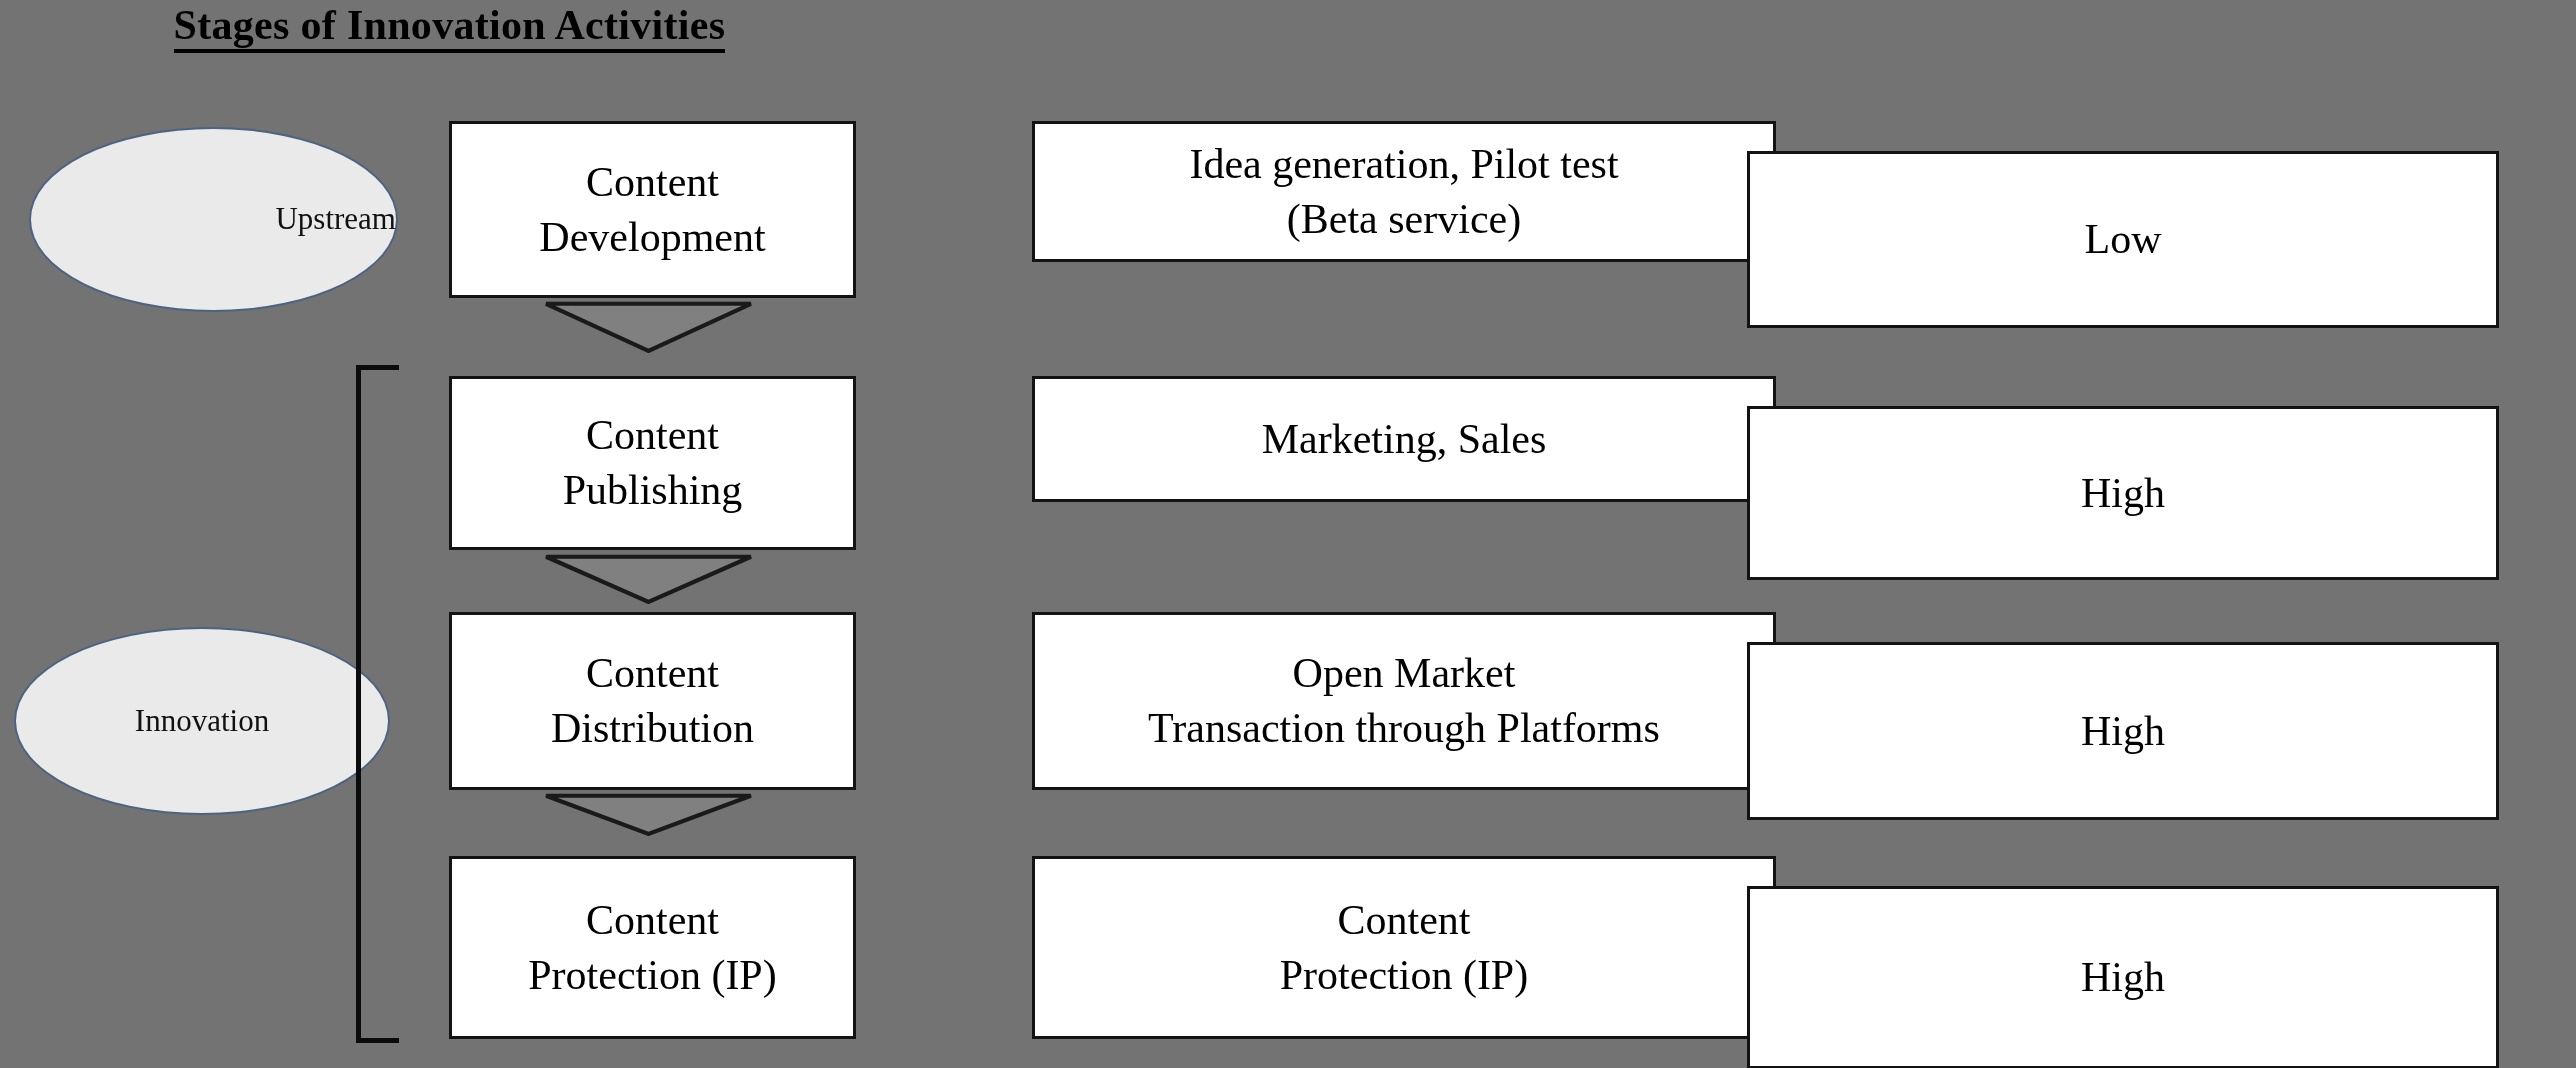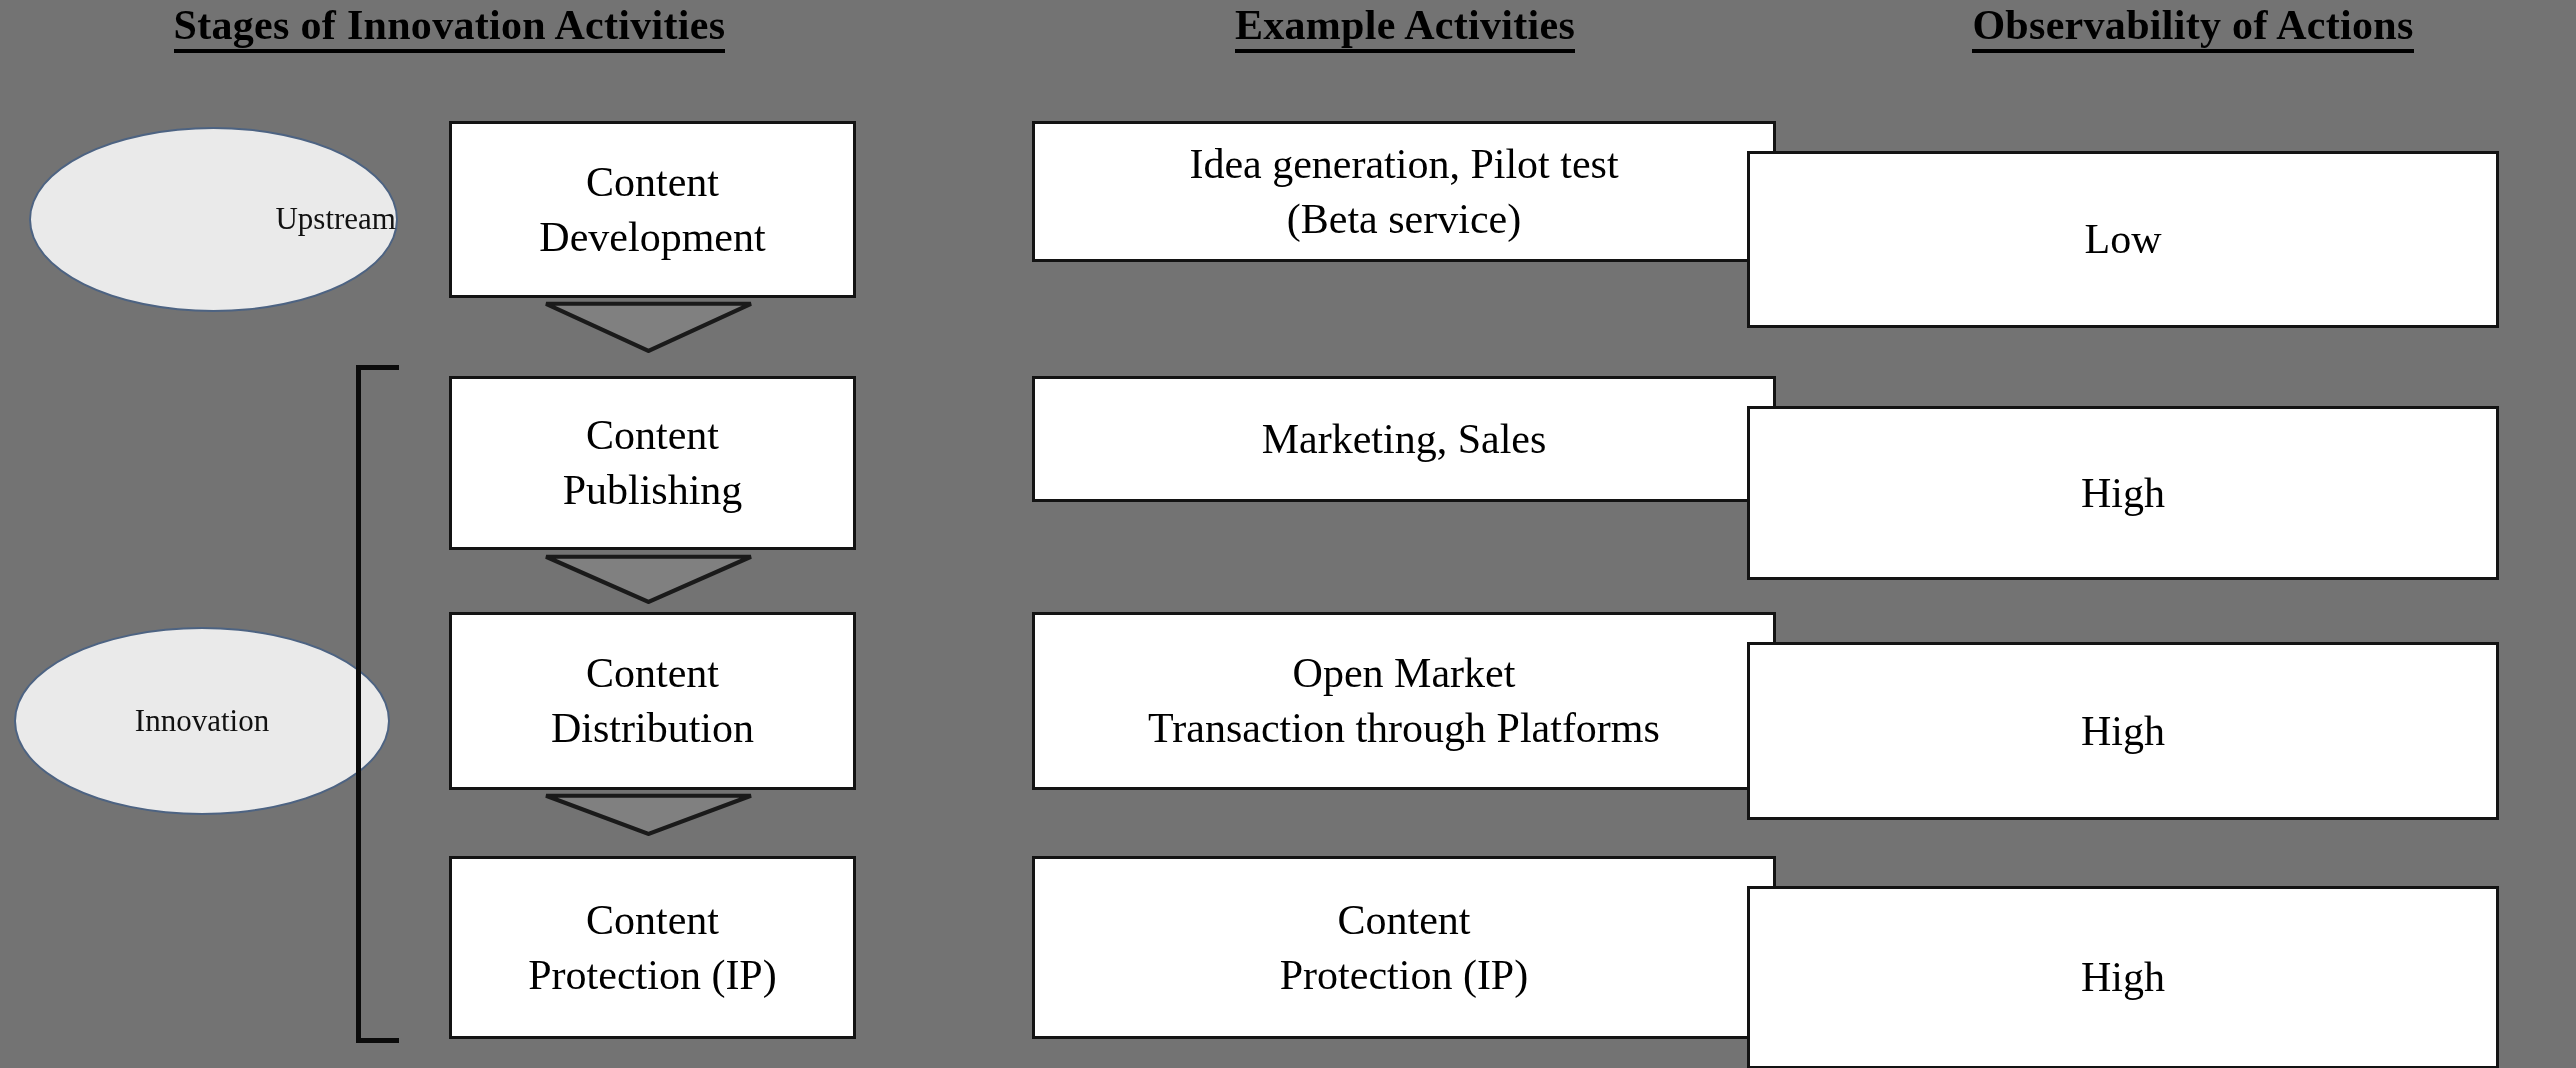--- a/index.html
+++ b/index.html
@@ -131,26 +131,20 @@
   #arrow-2{ top:793px; height:43px; }
 </style>
 </head>
 <body>
 
 <div id="canvas">
 
   <div class="col-header" id="hdr-stages">
     <span class="hdr-text">Stages of Innovation Activities</span>
   </div>
-  <div class="col-header" id="hdr-example">
-    <span class="hdr-text">Example Activities</span>
-  </div>
-  <div class="col-header" id="hdr-observe">
-    <span class="hdr-text">Observability of Actions</span>
-  </div>
 
   <div class="ellipse" id="ellipse-upstream">
     <span>Upstream</span>
   </div>
   <div class="ellipse" id="ellipse-downstream">
     <span>Innovation</span>
   </div>
 
   <div id="bracket">
     <div class="v-line"></div>

